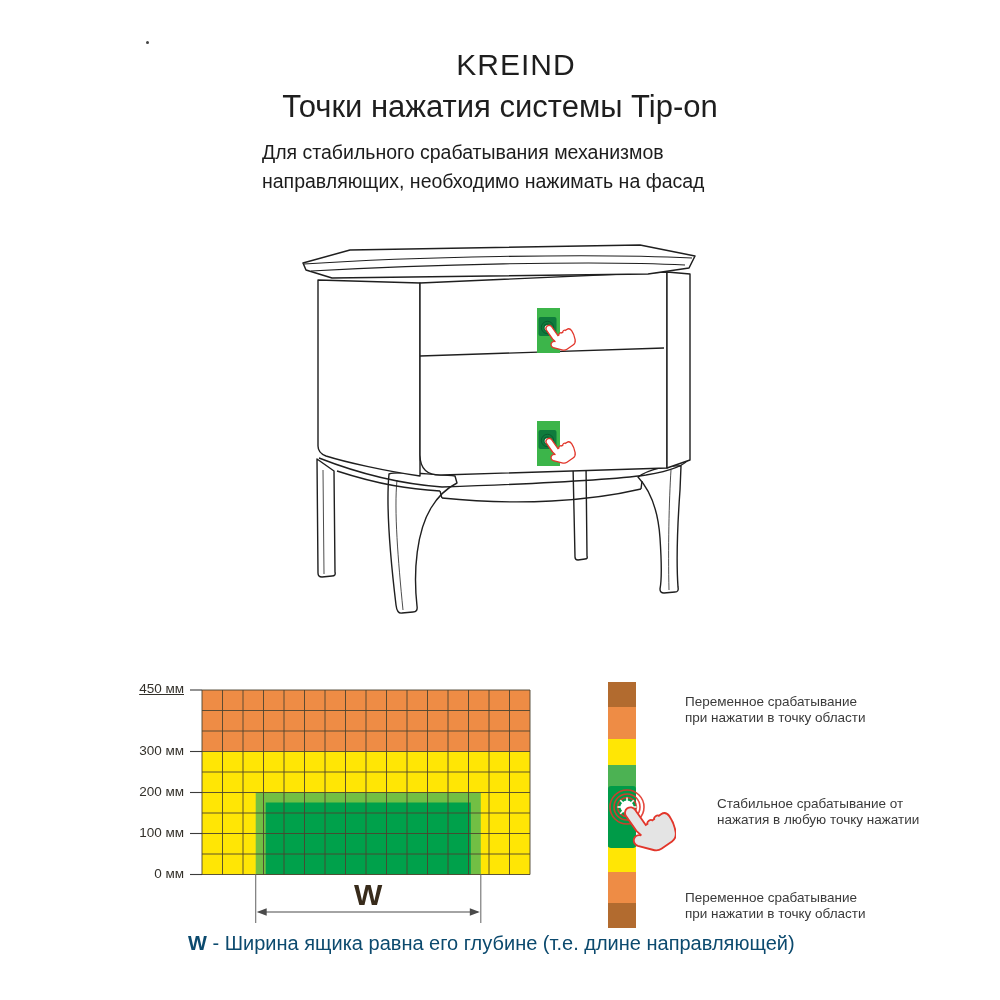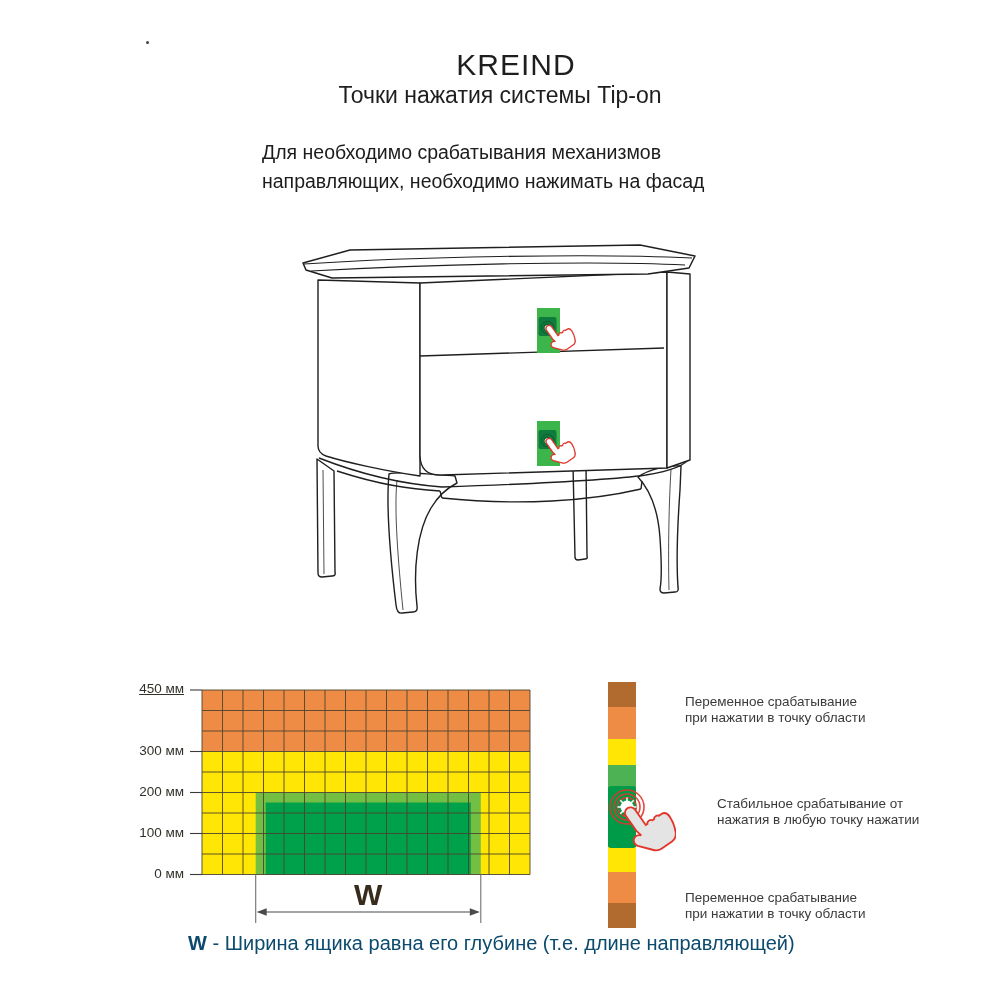--- a/index.html
+++ b/index.html
@@ -5,21 +5,21 @@
   html,body{margin:0;padding:0;}
   body{
     width:1000px;height:1000px;position:relative;background:#ffffff;
     font-family:"Liberation Sans","DejaVu Sans",sans-serif;color:#222;
     overflow:hidden;
   }
   .abs{position:absolute;}
   
   #header{left:0;right:0;top:48px;text-align:center;}
   #brand{font-size:30px;letter-spacing:1px;color:#1e1e1e;font-weight:400;margin-left:32px;}
-  #subtitle{font-size:23px;color:#1e1e1e;}
+  #subtitle{font-size:31px;color:#1e1e1e;margin-top:7px;}
   
   #intro{left:262px;top:138px;font-size:19.5px;line-height:28.5px;color:#1c1c1c;}
   
   #stray-dot{left:146px;top:41px;width:3px;height:3px;background:#444;border-radius:50%;}
   
   #furniture{left:290px;top:240px;}
   
   #zone-grid{left:186px;top:688px;}
   .axis-label{position:absolute;left:118px;width:66px;text-align:right;
     font-size:13.5px;color:#33302a;}
@@ -35,21 +35,21 @@
 <body>
 
 <div class="abs" id="stray-dot"></div>
 
 <div class="abs" id="header">
   <div id="brand">KREIND</div>
   <div id="subtitle">Точки нажатия системы Tip-on</div>
 </div>
 
 <div class="abs" id="intro">
-    <div>Для необходимо срабатывания механизмов</div>
+    <div>Для стабильного срабатывания механизмов</div>
     <div>направляющих, необходимо нажимать на фасад</div>
   </div>
 
 <svg class="abs" id="furniture" width="420" height="390" viewBox="0 0 420 390">
   <defs>
     <path id="handp" d="M1.4,0 C2.9,0 4.1,1.2 4.1,2.7 L4.1,11.8 L5.1,11.8
       C5.4,10.7 7.7,10.7 8,11.8 L9.1,11.8 C9.4,10.8 11.6,10.8 11.9,11.8 L13.2,11.8
       C14.9,11.8 16,13 16,15 C16,18.3 15.1,20.8 14.1,22.9 C13.3,24.6 12.1,25.7 10,25.7
       L3.7,25.7 C2.1,25.7 0.9,24.8 -0.1,23.6 L-4.9,17.9 C-5.9,16.6 -5.6,14.9 -4.4,14
       C-3.2,13.2 -1.6,13.5 -0.6,14.7 L-1.3,11.5 L-1.3,2.7 C-1.3,1.2 -0.1,0 1.4,0 Z"></path>

